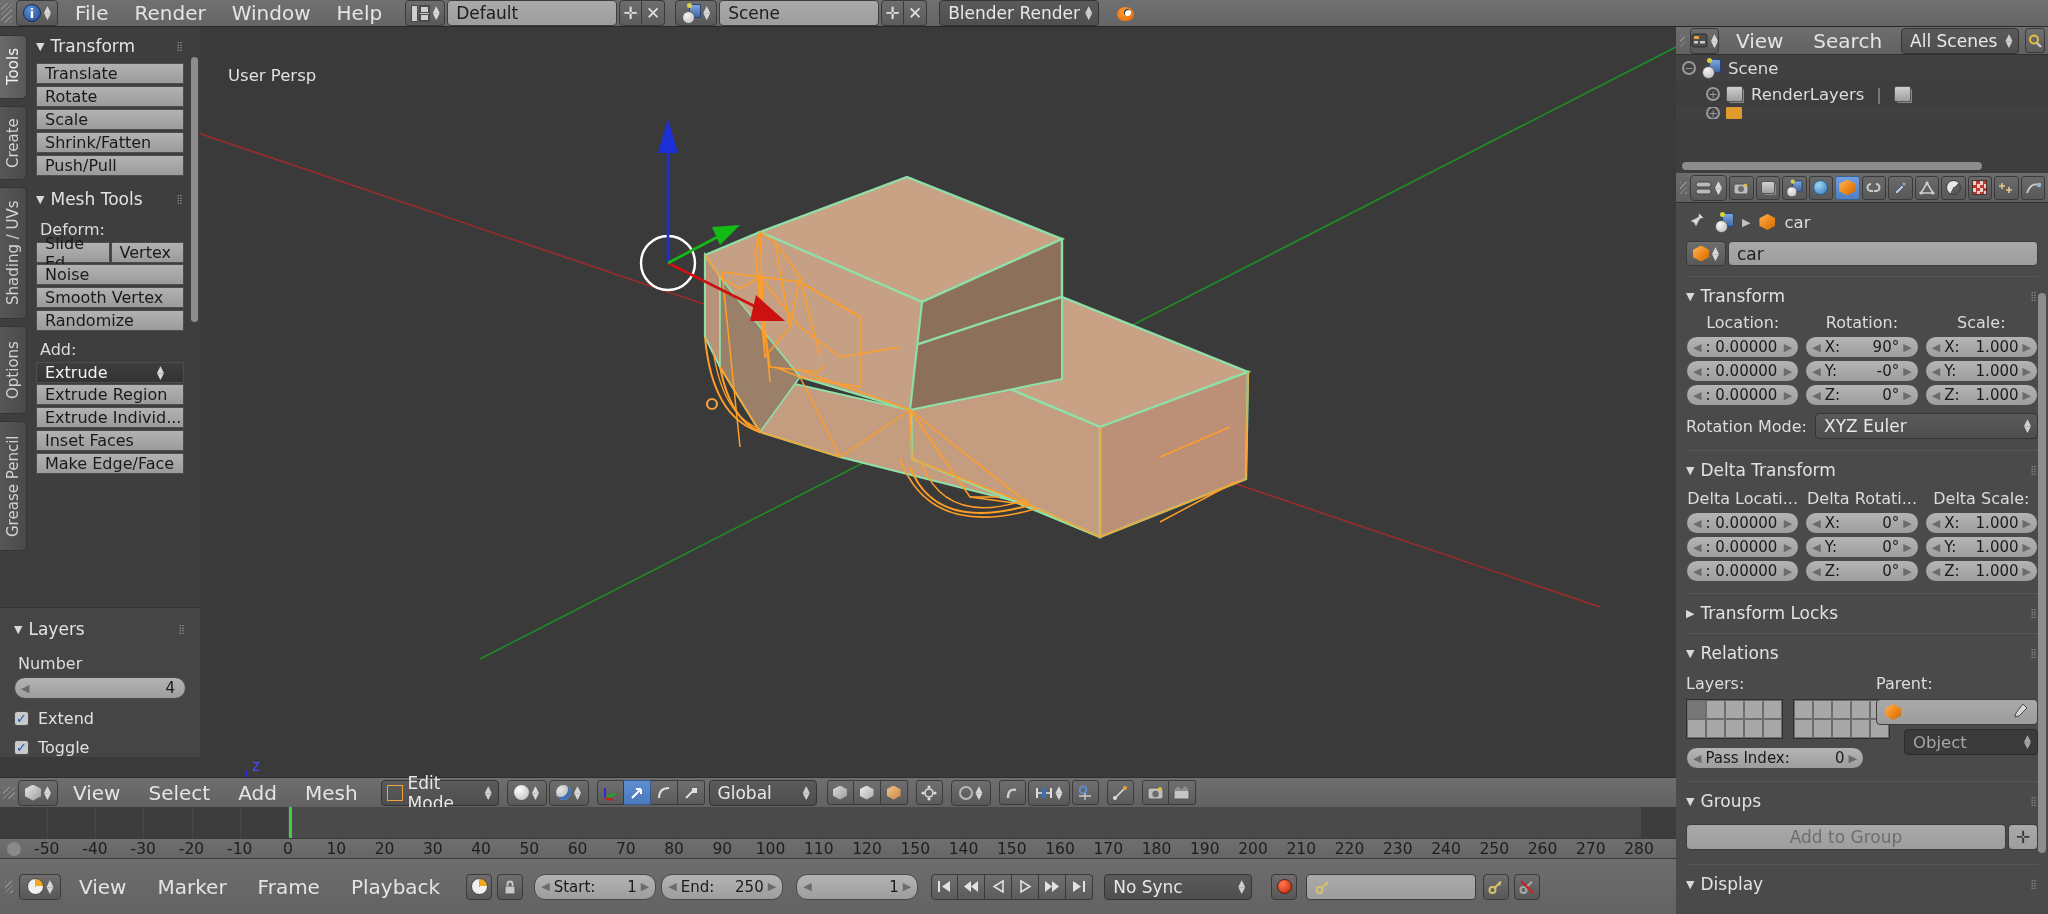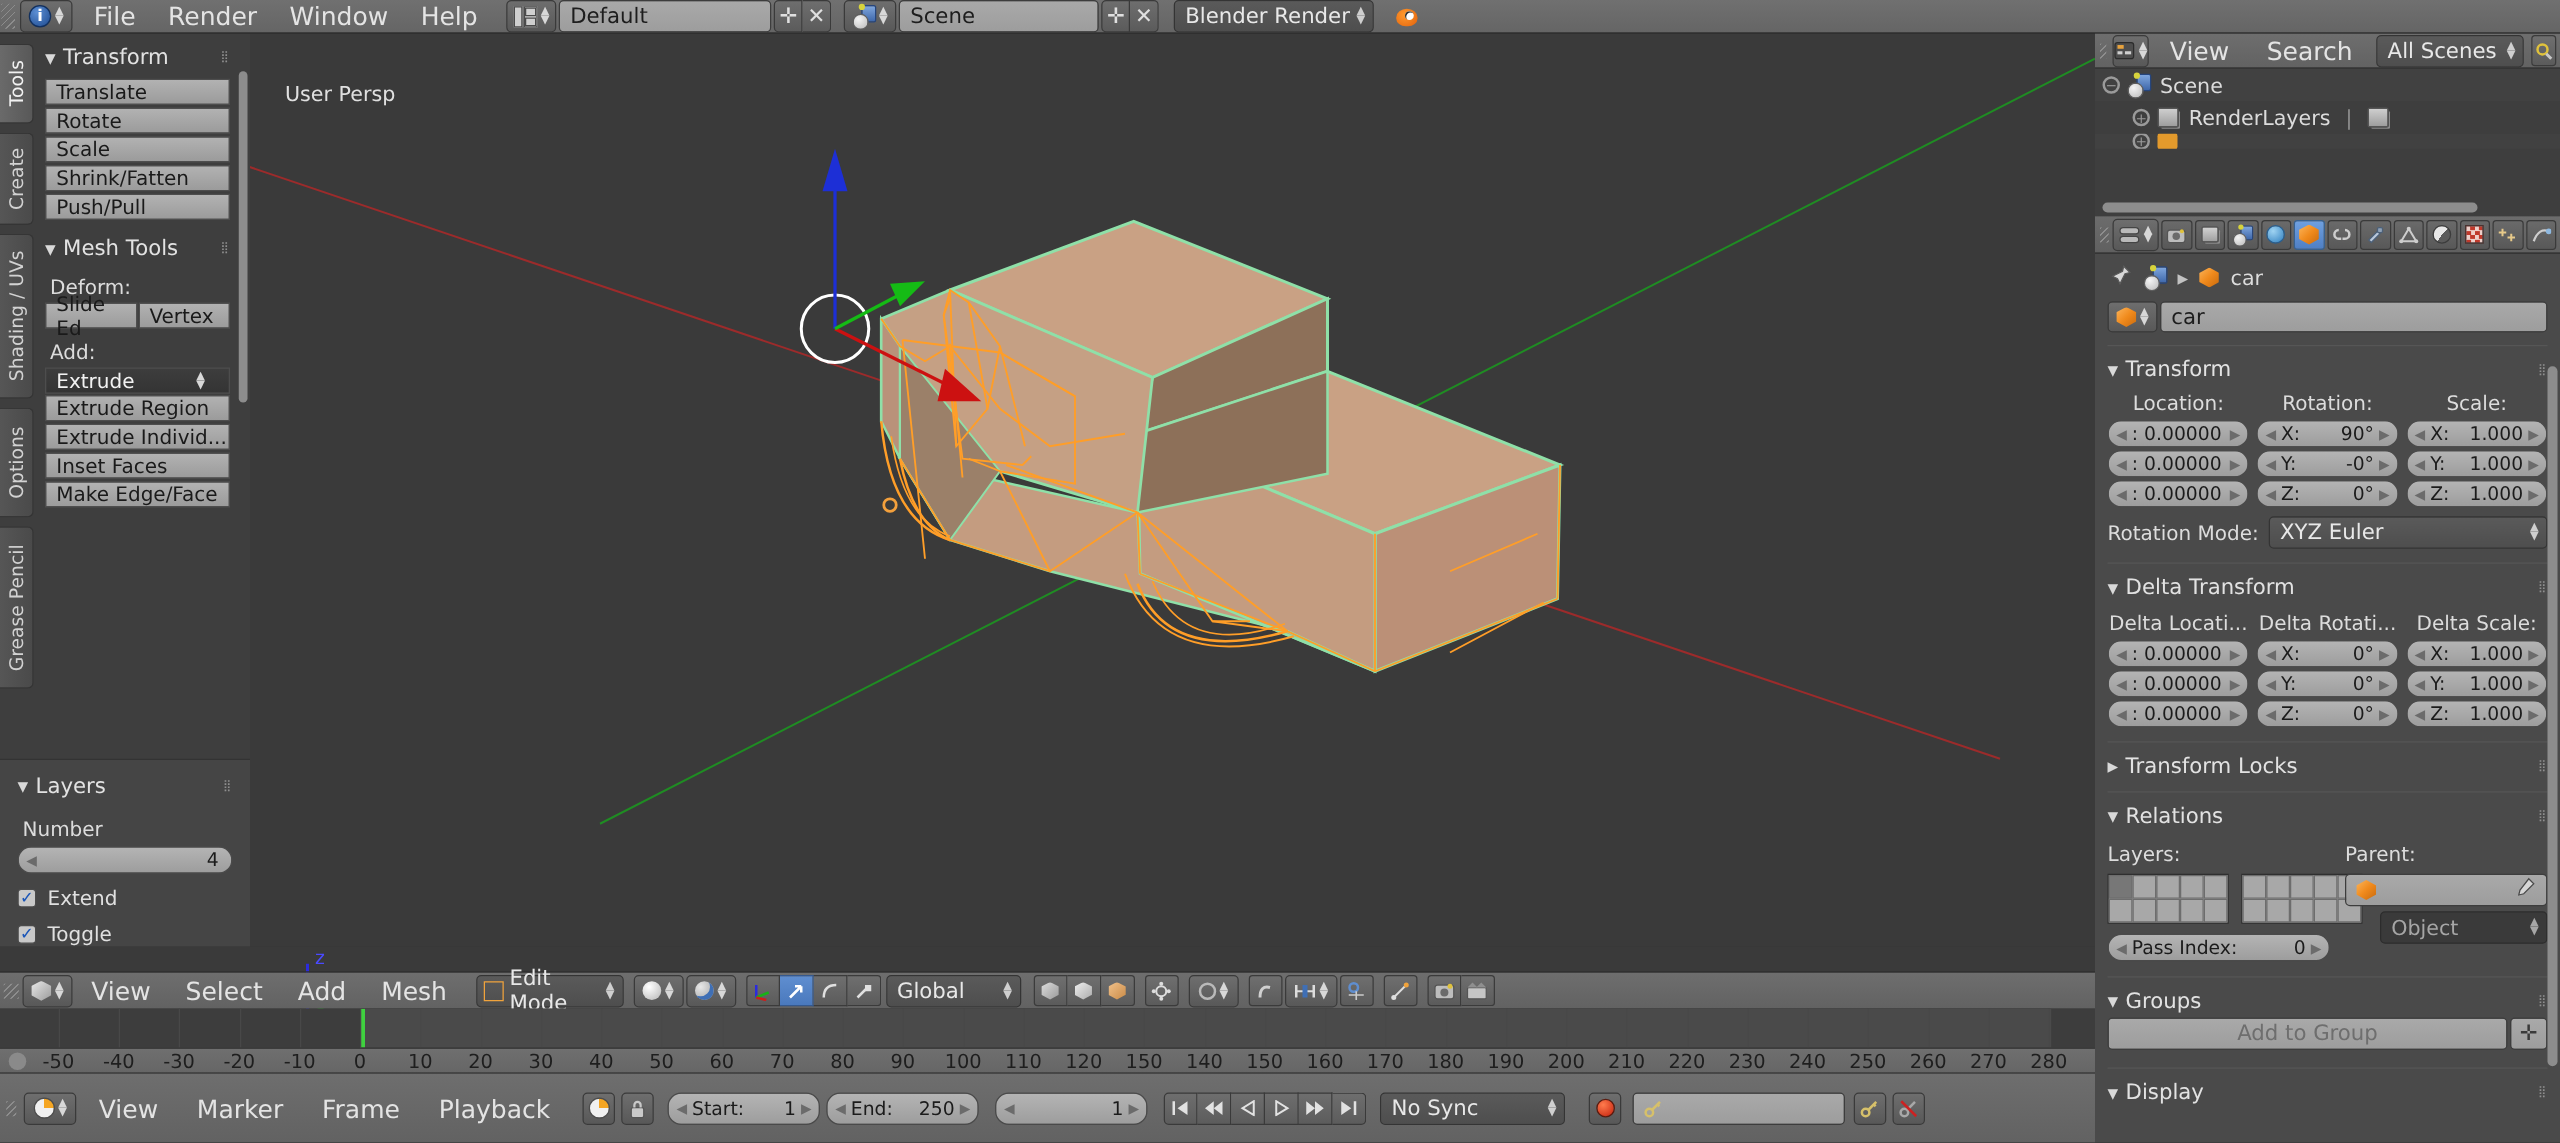--- a/index.html
+++ b/index.html
@@ -429,20 +429,25 @@
         <div class="panel-title">
           <span class="tri">▼</span>
           <span>Mesh Tools</span>
           <span class="grip">⣿</span>
         </div>
         <div class="lbl" style="margin:8px 0 3px 4px;">Deform:</div>
         <div style="display:flex;gap:1px;">
           <div class="tool-btn" style="flex:1">Slide Ed</div>
           <div class="tool-btn" style="flex:1">Vertex</div>
         </div>
+        <div class="stack" style="margin-top:1px;">
+          <div class="tool-btn">Noise</div>
+          <div class="tool-btn">Smooth Vertex</div>
+          <div class="tool-btn">Randomize</div>
+        </div>
 
         <div class="lbl" style="margin:9px 0 3px 4px;">Add:</div>
         <div class="tool-btn" style="background:linear-gradient(#3d3d3d,#343434);color:#f2f2f2;justify-content:space-between;padding-right:19px;">
           <span>Extrude</span>
           <span class="spin">
               <i>▲</i>
               <i>▼</i>
             </span>
         </div>
         <div class="stack" style="margin-top:1px;">
@@ -1052,21 +1057,21 @@
           </div>
         </div>
       </div>
 
       <div class="sec" style="margin-top:8px;">
         <div class="panel-title">
           <span class="tri">▼</span>
           <span>Groups</span>
           <span class="grip">⣿</span>
         </div>
-        <div style="display:flex;gap:2px;">
+        <div style="display:flex;gap:2px;margin-top:10px;">
           <div class="field-light" style="flex:1;justify-content:center;color:#6e6e6e;">
             <span>Add to Group</span>
           </div>
           <div class="field-light" style="width:30px;justify-content:center;color:#3a3a3a;">✛</div>
         </div>
       </div>
 
       <div class="sec" style="margin-top:10px;">
         <div class="panel-title">
           <span class="tri">▼</span>

